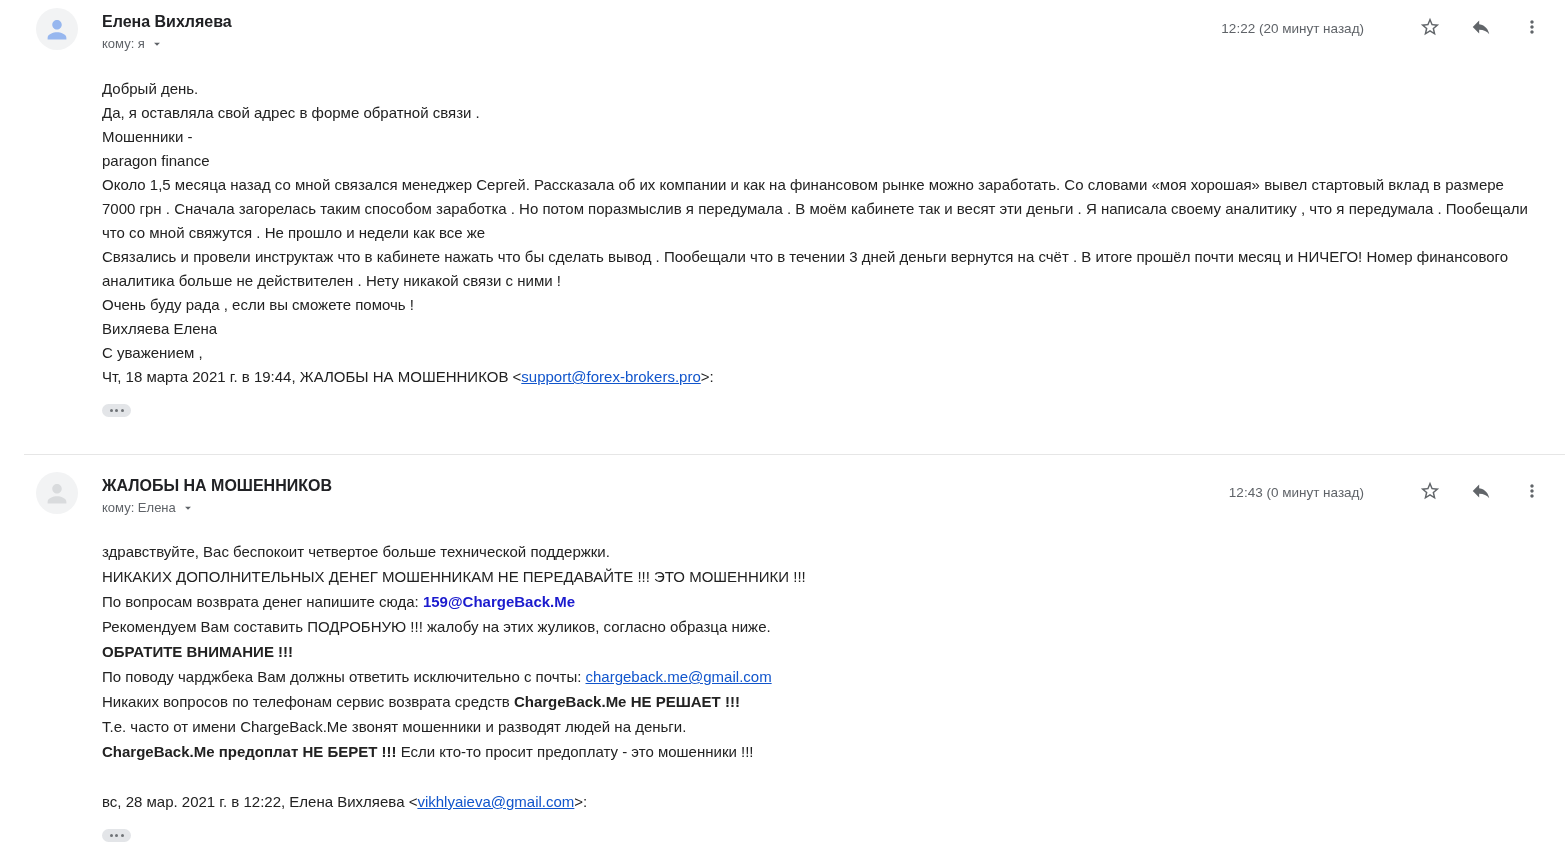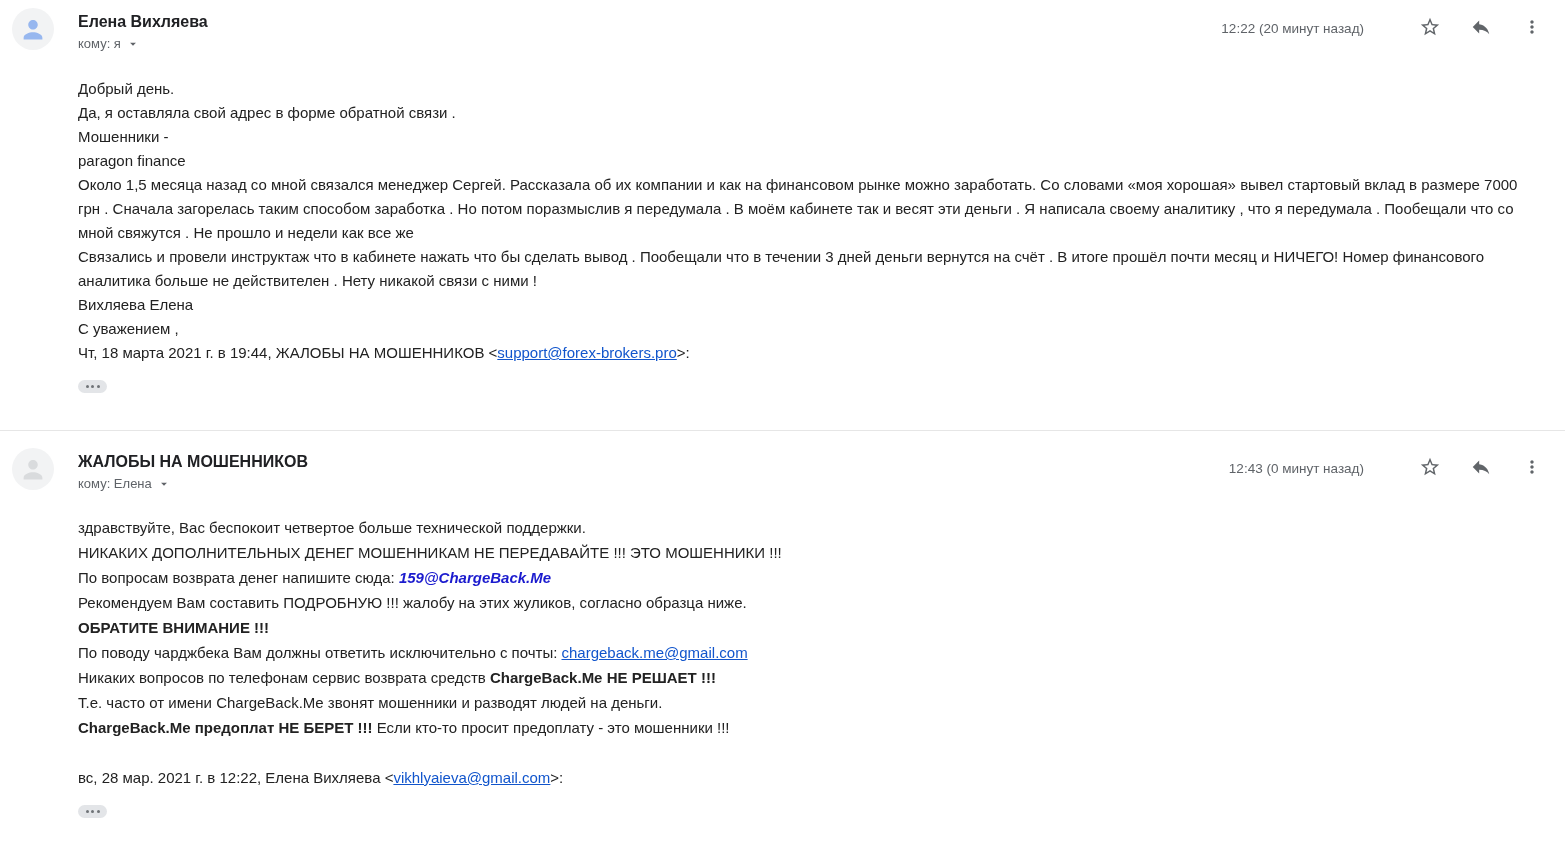--- a/index.html
+++ b/index.html
@@ -9,21 +9,21 @@
     --muted:#5f6368;
     --divider:#e6e6e6;
     --avatar_bg:#f2f3f4;
   }
   *{box-sizing:border-box;}
   html,body{margin:0;padding:0;}
   body{
     width:1565px;height:862px;overflow:hidden;background:#ffffff;
     font-family:"Liberation Sans", sans-serif;color:var(--text);
   }
-  .message{position:relative;}
+  .message{position:relative;padding-left:24px;}
   .msg-header{display:flex;align-items:flex-start;padding:8px 20px 0 12px;}
   .message-2 .msg-header{padding-top:17px;}
   .avatar{
     width:42px;height:42px;border-radius:50%;background:var(--avatar_bg);
     display:flex;align-items:center;justify-content:center;flex:none;
   }
   .avatar svg{display:block;}
   .sender-block{margin-left:24px;min-width:0;}
   .sender-name{font-size:16px;font-weight:bold;color:#202124;line-height:21px;padding-top:3px;white-space:nowrap;}
   .to-row{font-size:13px;color:var(--muted);display:flex;align-items:flex-end;margin-top:4px;cursor:pointer;width:max-content;}
@@ -33,21 +33,21 @@
   .icon-btn{
     width:26px;height:26px;margin-left:25px;background:none;border:none;padding:0;
     color:#616569;cursor:pointer;display:flex;align-items:center;justify-content:center;
   }
   .msg-body{margin:26px 28px 0 78px;font-size:15px;line-height:24px;color:var(--text);}
   .message-2 .msg-body{line-height:25px;margin-top:24px;}
   .body-line{min-height:1em;}
   .seg-plain{font-weight:normal;}
   .seg-bold{font-weight:bold;}
   a.seg-link{color:var(--link);text-decoration:underline;cursor:pointer;}
-  a.seg-linkbold{color:var(--link_bold);font-weight:bold;text-decoration:none;cursor:pointer;font-style:italic;}
+  a.seg-linkbold{color:var(--link_bold);font-weight:bold;text-decoration:none;cursor:pointer;}
   .trimmed-btn{
     margin:15px 0 0 78px;width:29px;height:13px;border:none;border-radius:7px;
     background:#e3e5e8;display:flex;align-items:center;justify-content:center;gap:2.5px;
     cursor:pointer;padding:0;
   }
   .trimmed-btn .dot{width:3px;height:3px;border-radius:50%;background:#6f7377;}
   .divider{height:1px;background:var(--divider);margin-top:37px;}
 </style>
 </head>
 <body>
@@ -97,20 +97,21 @@
       </button>
     </div>
   </div>
   <div class="msg-body">
       <div class="body-line"><span class="seg-plain">Добрый день.</span></div>
       <div class="body-line"><span class="seg-plain">Да, я оставляла свой адрес в форме обратной связи .</span></div>
       <div class="body-line"><span class="seg-plain">Мошенники -</span></div>
       <div class="body-line"><span class="seg-plain">paragon finance</span></div>
       <div class="body-line"><span class="seg-plain">Около 1,5 месяца назад со мной связался менеджер Сергей. Рассказала об их компании и как на финансовом рынке можно заработать. Со словами «моя хорошая» вывел стартовый вклад в размере 7000 грн . Сначала загорелась таким способом заработка . Но потом поразмыслив я передумала . В моём кабинете так и весят эти деньги . Я написала своему аналитику , что я передумала . Пообещали что со мной свяжутся . Не прошло и недели как все же</span></div>
       <div class="body-line"><span class="seg-plain">Связались и провели инструктаж что в кабинете нажать что бы сделать вывод . Пообещали что в течении 3 дней деньги вернутся на счёт . В итоге прошёл почти месяц и НИЧЕГО! Номер финансового аналитика больше не действителен . Нету никакой связи с ними !</span></div>
+      <div class="body-line"><span class="seg-plain">Очень буду рада , если вы сможете помочь !</span></div>
       <div class="body-line"><span class="seg-plain">Вихляева Елена</span></div>
       <div class="body-line"><span class="seg-plain">С уважением ,</span></div>
       <div class="body-line"><span class="seg-plain">Чт, 18 марта 2021 г. в 19:44, ЖАЛОБЫ НА МОШЕННИКОВ &lt;</span><a class="seg-link" href="#">support@forex-brokers.pro</a><span class="seg-plain">&gt;:</span></div>
     </div>
   <button class="trimmed-btn" title="">
     <span class="dot"></span>
     <span class="dot"></span>
     <span class="dot"></span>
   </button>
   <div class="divider"></div>

